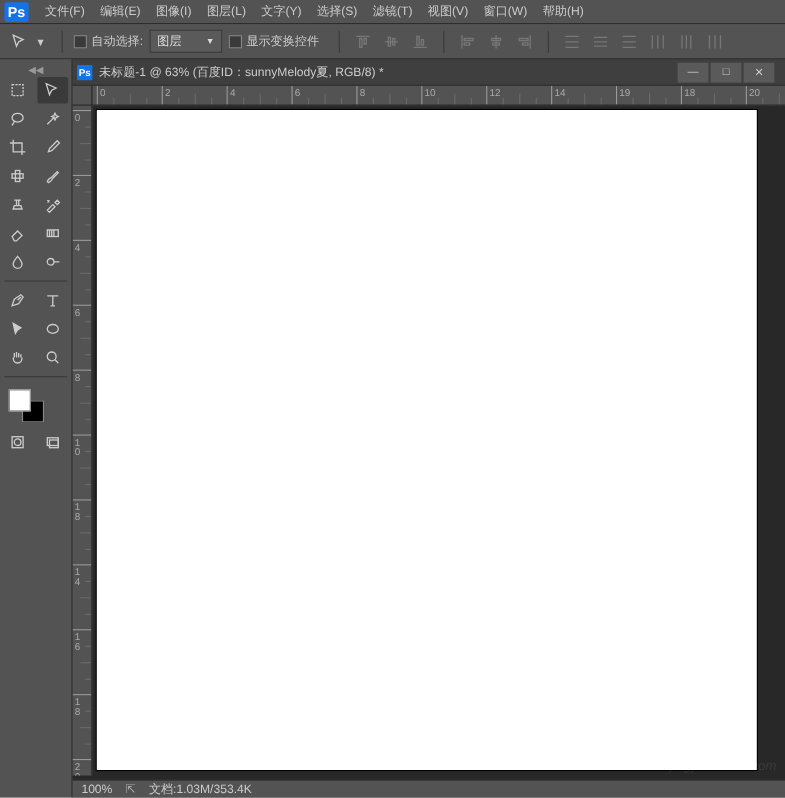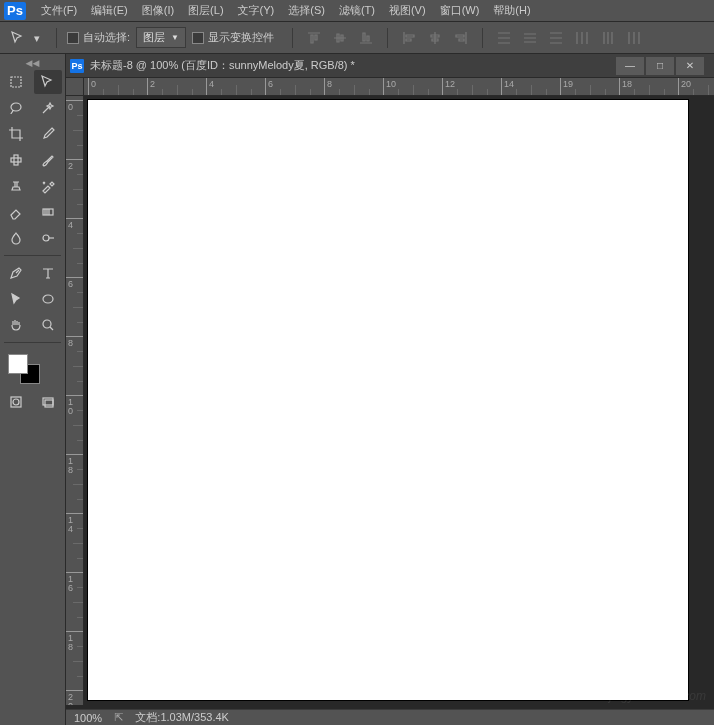--- a/index.html
+++ b/index.html
@@ -5,21 +5,21 @@
 *{margin:0;padding:0;box-sizing:border-box;font-family:"Microsoft YaHei",sans-serif;font-size:11px;user-select:none}
 body{width:714px;height:725px;background:#535353;overflow:hidden;position:relative}
 .menubar{height:22px;background:#535353;display:flex;align-items:center;padding:0 4px;border-bottom:1px solid #2a2a2a}
 .ps-logo{width:22px;height:18px;background:#1473e6;color:#fff;font-weight:bold;font-size:13px;text-align:center;line-height:18px;border-radius:2px;margin-right:8px}
 .menu-item{color:#ccc;padding:2px 7px;cursor:pointer}
 .optionsbar{height:32px;background:#535353;display:flex;align-items:center;padding:0 8px;gap:6px;border-bottom:1px solid #2a2a2a}
 .opt-icon{width:20px;height:20px;display:flex;align-items:center;justify-content:center;color:#ccc}
 .opt-dd{width:12px;height:12px;color:#ccc}
 .checkbox{display:flex;align-items:center;gap:4px;color:#ccc}
 .checkbox .box{width:12px;height:12px;border:1px solid #888;background:#3a3a3a}
-.select{background:#5a5a5a;color:#ddd;padding:2px 6px;border:1px solid #3a3a3a;display:flex;align-items:center;gap:6px}
+.select{background:#5a5a5a;color:#ddd;padding:2px 6px;border:1px solid #3a3a3a;display:flex;align-items:center;gap:22px}
 .select .arrow{font-size:8px}
 .sep{width:1px;height:20px;background:#3a3a3a;margin:0 4px}
 .align-icons{display:flex;gap:4px}
 .align-icon{width:22px;height:22px;color:#777;display:flex;align-items:center;justify-content:center}
 .main{display:flex;height:671px}
 .toolbar{width:66px;background:#535353;border-right:1px solid #2a2a2a;padding:4px 2px}
 .tb-collapse{height:10px;text-align:center;color:#999;font-size:9px;margin-bottom:2px}
 .tool-grid{display:grid;grid-template-columns:1fr 1fr;gap:2px}
 .tool{width:28px;height:24px;display:flex;align-items:center;justify-content:center;color:#ccc;border-radius:2px;position:relative}
 .tool.active{background:#3a3a3a}
@@ -284,21 +284,21 @@
             <rect x="3" y="4" width="10" height="7"></rect>
             <rect x="5" y="6" width="8" height="7"></rect>
           </svg>
         </div>
     </div>
   </div>
 
   <div class="workspace">
     <div class="doc-tab">
       <div class="ps-mini">Ps</div>
-      <span>未标题-8 @ 100% (百度ID：sunnyMelody夏, RGB/8) *</span>
+      <span>未标题-1 @ 63% (百度ID：sunnyMelody夏, RGB/8) *</span>
       <div class="win-controls">
         <div class="win-btn">—</div>
         <div class="win-btn">□</div>
         <div class="win-btn">✕</div>
       </div>
     </div>
     <div class="ruler-corner"></div>
     <div class="ruler-h">
         <div class="ruler-h-inner" id="rh">
           <div class="tick-h major" style="left: 4px;">

